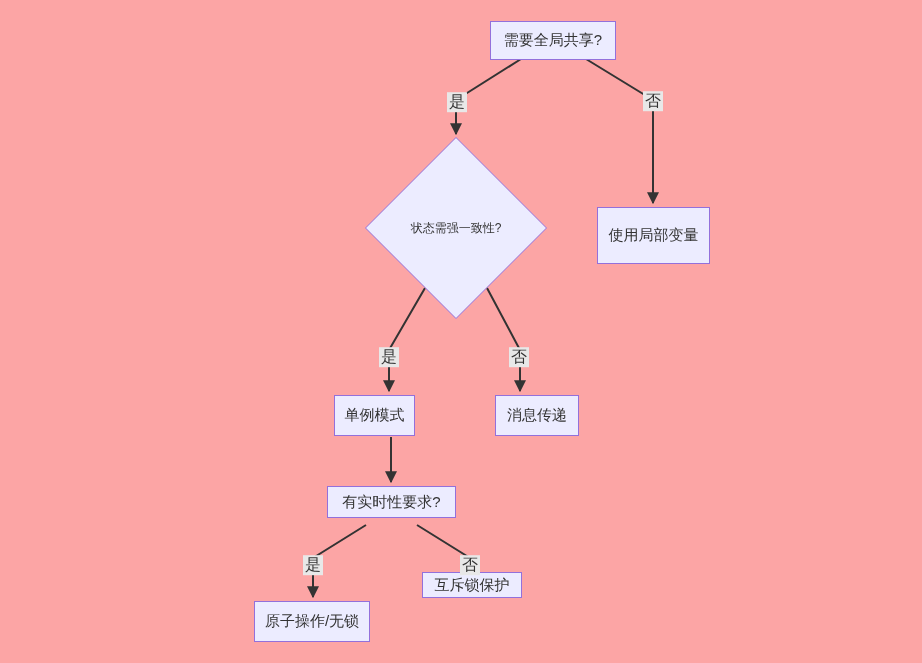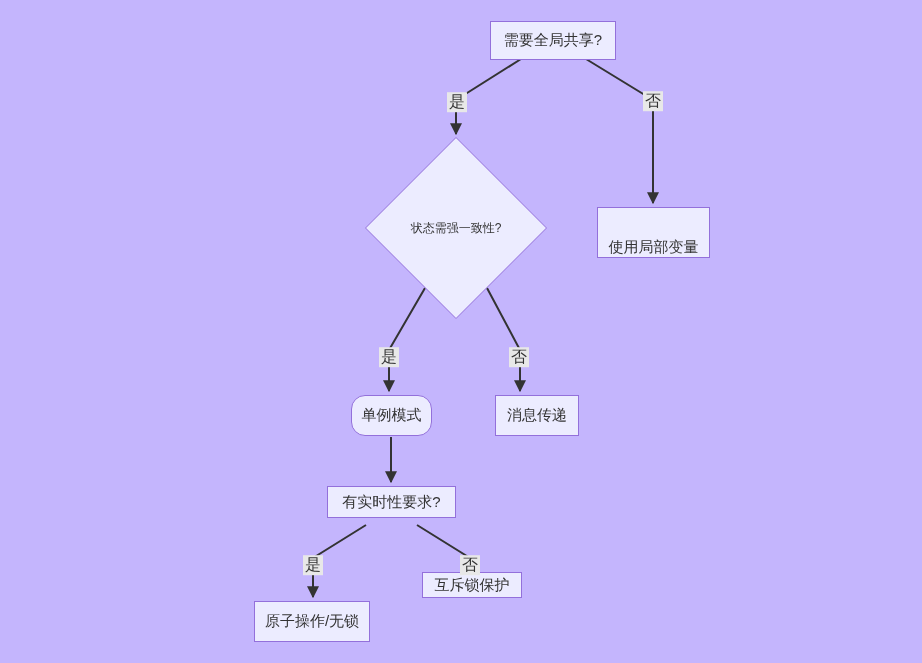--- a/index.html
+++ b/index.html
@@ -5,21 +5,21 @@
   html, body {
     margin: 0;
     padding: 0;
     background: #ffffff;
     font-family: "Liberation Sans", "DejaVu Sans", sans-serif;
   }
   .canvas {
     position: relative;
     width: 922px;
     height: 663px;
-    background: #c4b5fd;
+    background: #fca5a5;
     overflow: hidden;
   }
   .edges-svg {
     position: absolute;
     left: 0;
     top: 0;
     width: 922px;
     height: 663px;
   }
   .edge-line {
@@ -82,25 +82,25 @@
     <polyline class="edge-line" points="417,525 470,558 470,597" marker-end="url(#arrow)"></polyline>
     <polygon class="diamond-poly" points="456,137.5 546.5,228 456,318.5 365.5,228"></polygon>
   </svg>
 
   <div class="node" style="left:490px; top:21px; width:126px; height:39px;">
     <span>需要全局共享?</span>
   </div>
 
   <div class="diamond-label" style="left:456px; top:228px;">状态需强一致性?</div>
 
-  <div class="node" style="left:597px; top:207px; width:113px; height:51px;align-items:flex-end;">
+  <div class="node" style="left:597px; top:207px; width:113px; height:57px;">
     <span>使用局部变量</span>
   </div>
 
-  <div class="node" style="left:351px; top:395px; width:81px; height:41px;border-radius:14px;">
+  <div class="node" style="left:334px; top:395px; width:81px; height:41px;">
     <span>单例模式</span>
   </div>
 
   <div class="node" style="left:480px; top:395px; width:84px; height:41px;margin-left:15px;">
     <span>消息传递</span>
   </div>
 
   <div class="node" style="left:327px; top:486px; width:129px; height:32px;">
     <span>有实时性要求?</span>
   </div>

